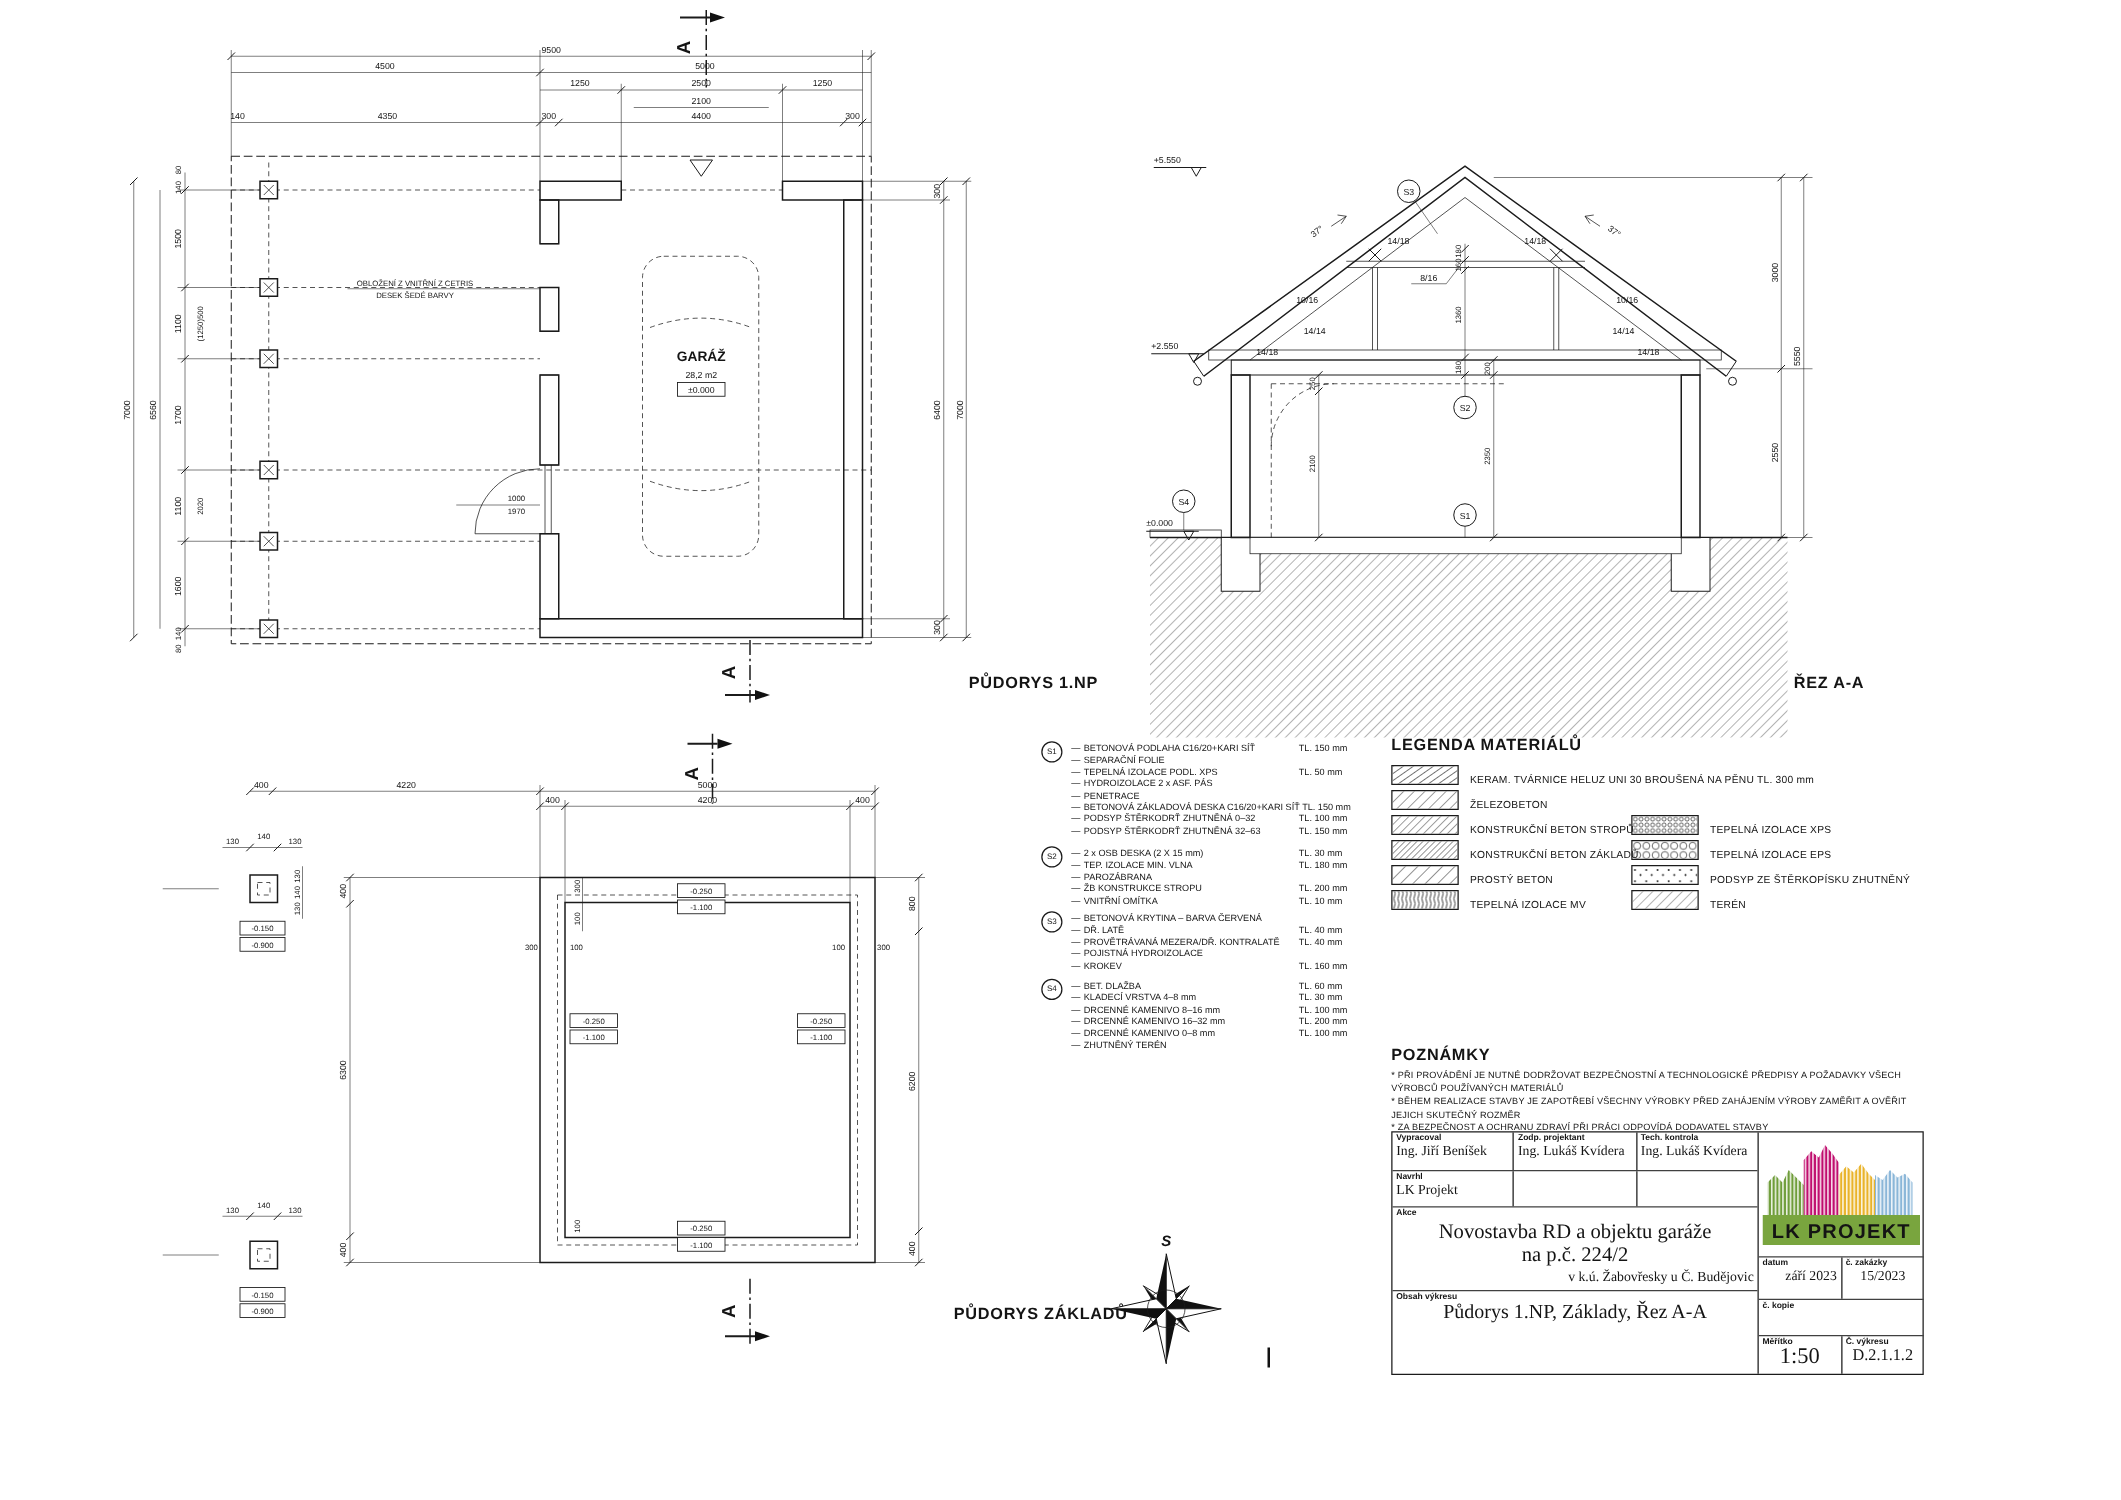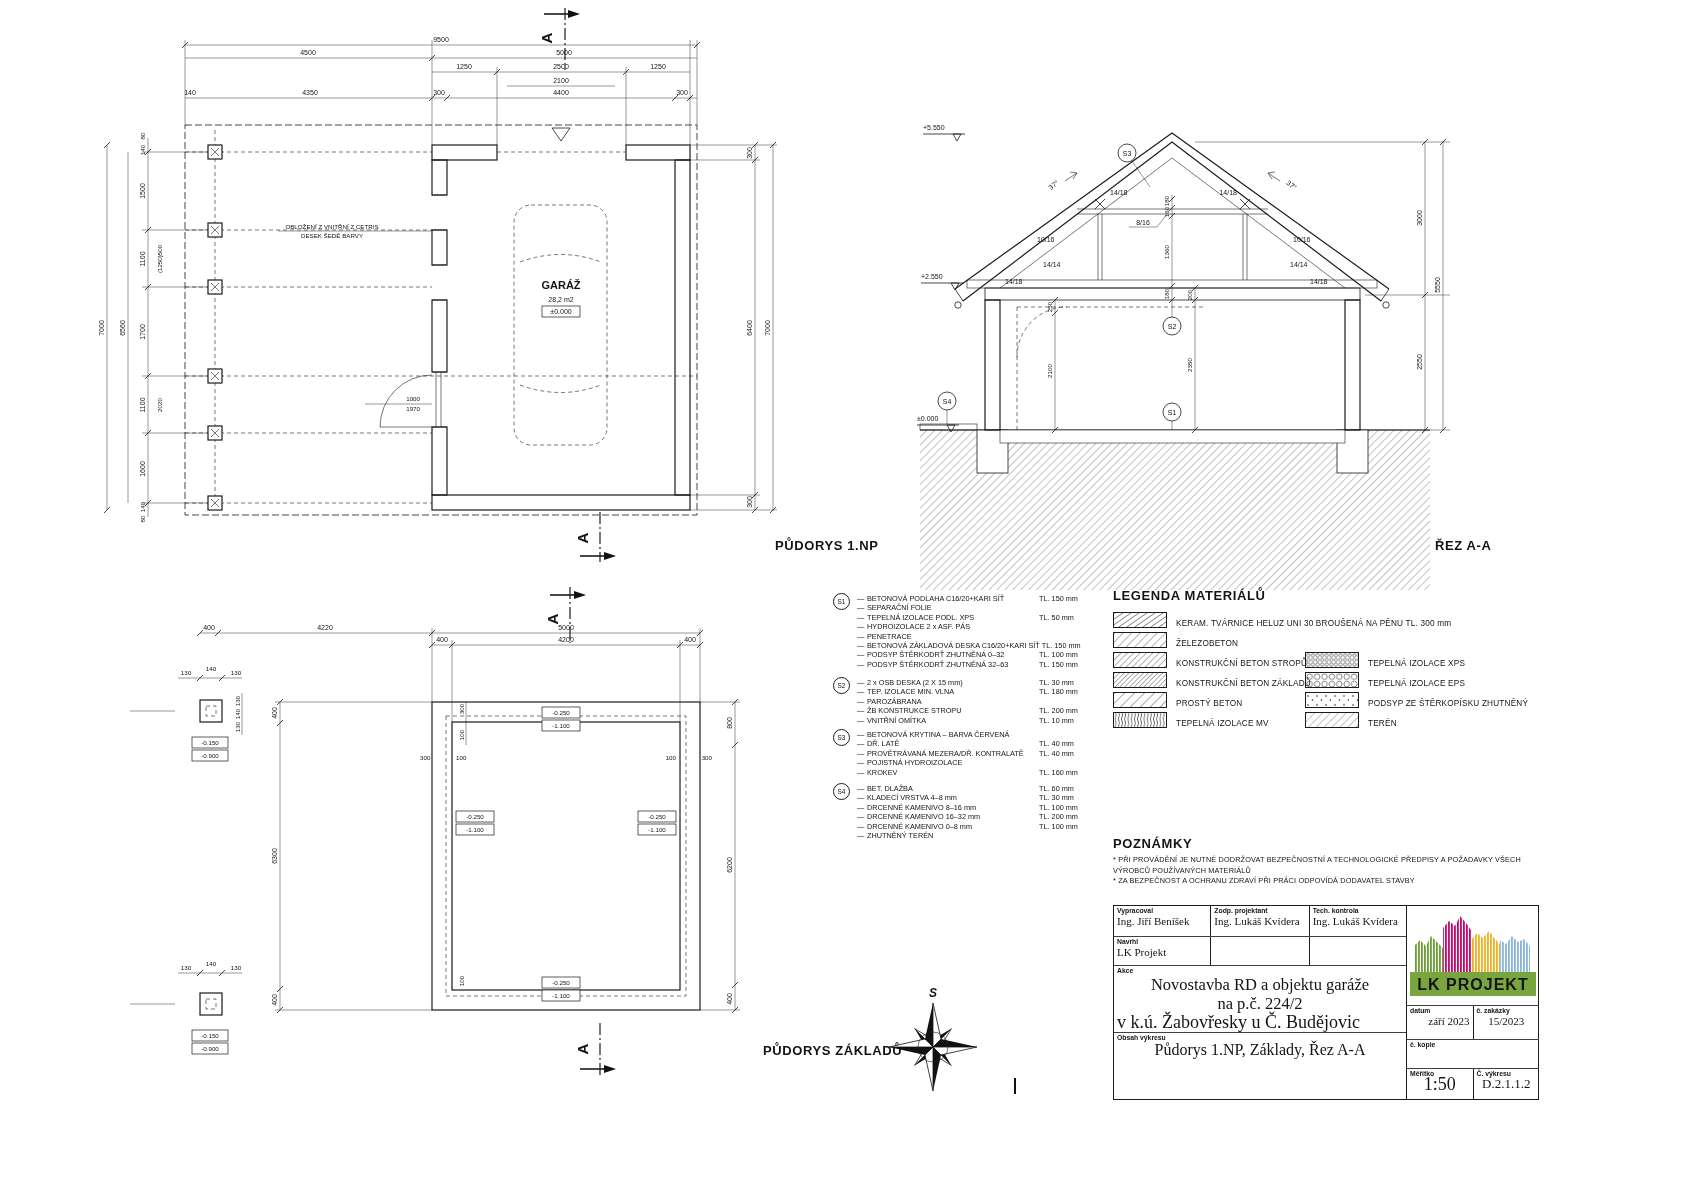--- a/index.html
+++ b/index.html
@@ -730,20 +730,21 @@
             <rect width="100%" height="100%" fill="url(#pat-ter)"></rect>
           </svg></div>
     <div class="leg-label">TERÉN</div>
   </div>
 </div>
 
 <div class="abs" style="left:1113px;top:836px;width:440px">
   <div class="notes-title">POZNÁMKY</div>
   <div style="margin-top:4px">
     <div class="note-item">* PŘI PROVÁDĚNÍ JE NUTNÉ DODRŽOVAT BEZPEČNOSTNÍ A TECHNOLOGICKÉ PŘEDPISY A POŽADAVKY VŠECH VÝROBCŮ POUŽÍVANÝCH MATERIÁLŮ</div>
+    <div class="note-item">* BĚHEM REALIZACE STAVBY JE ZAPOTŘEBÍ VŠECHNY VÝROBKY PŘED ZAHÁJENÍM VÝROBY ZAMĚŘIT A OVĚŘIT JEJICH SKUTEČNÝ ROZMĚR</div>
     <div class="note-item">* ZA BEZPEČNOST A OCHRANU ZDRAVÍ PŘI PRÁCI ODPOVÍDÁ DODAVATEL STAVBY</div>
   </div>
 </div>
 
 <div id="tblock">
   <div class="tb-left">
     <div class="tb-row" style="height:30px">
       <div class="tb-cell" style="width:97px;border-right:1px solid #1b1b1b">
         <div class="tb-lab">Vypracoval</div>
         <div class="tb-val">Ing. Jiří Beníšek</div>
@@ -763,21 +764,21 @@
         <div class="tb-val">LK Projekt</div>
       </div>
       <div class="tb-cell" style="width:98px;border-right:1px solid #1b1b1b"></div>
       <div class="tb-cell" style="width:97px"></div>
     </div>
     <div class="tb-row" style="height:66px">
       <div class="tb-cell" style="width:100%">
         <div class="tb-lab">Akce</div>
         <div class="tb-val" style="font-size:16.5px;line-height:19px;text-align:center">Novostavba RD a objektu garáže</div>
         <div class="tb-val" style="font-size:16.5px;line-height:19px;text-align:center">na p.č. 224/2</div>
-        <div class="tb-val" style="font-size:18px;line-height:19px;text-align:left">v k.ú. Žabovřesky u Č. Budějovic</div>
+        <div class="tb-val" style="font-size:11px;line-height:19px;text-align:right">v k.ú. Žabovřesky u Č. Budějovic</div>
       </div>
     </div>
     <div class="tb-row" style="height:37px;border-bottom:none">
       <div class="tb-cell" style="width:100%">
         <div class="tb-lab">Obsah  výkresu</div>
         <div class="tb-val" style="font-size:16px;text-align:center;margin-top:2px">Půdorys 1.NP, Základy, Řez A-A</div>
       </div>
     </div>
   </div>
   <div class="tb-right">

